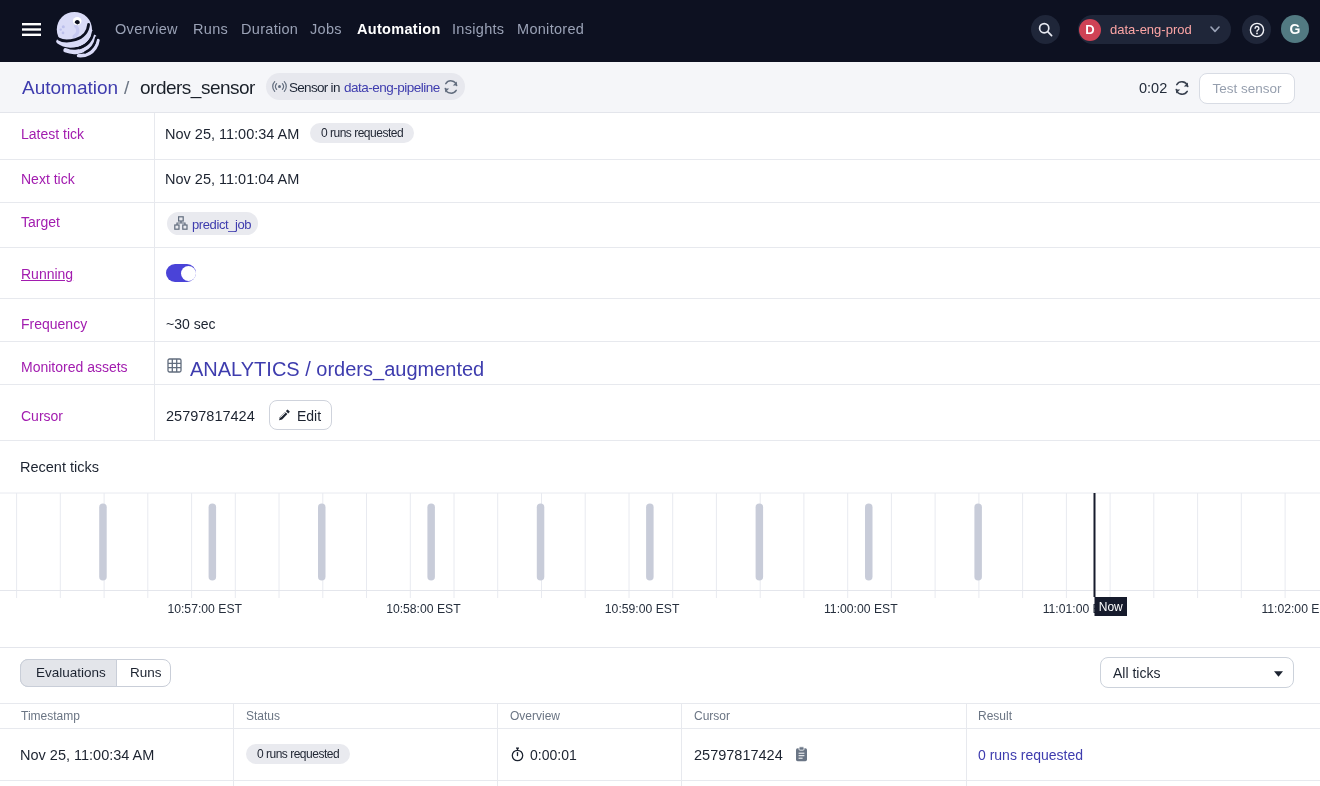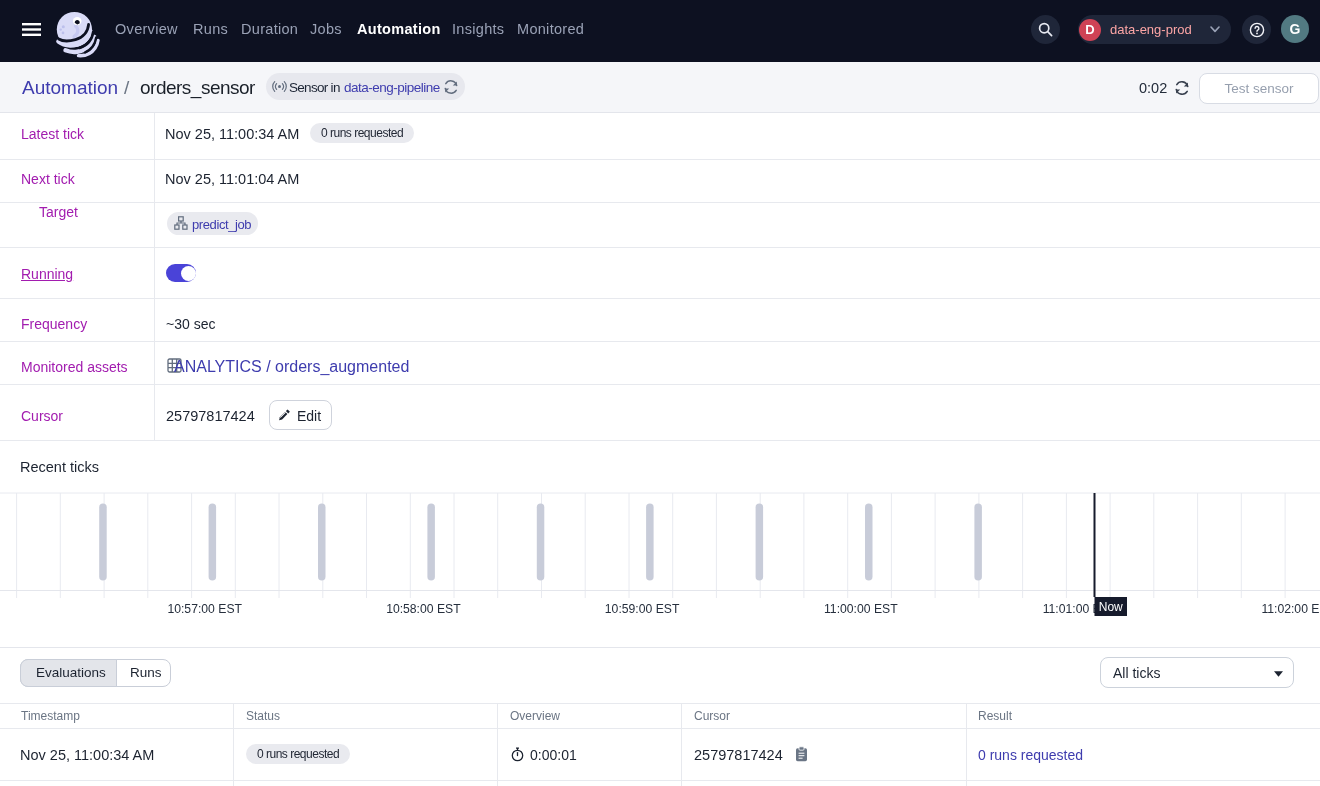--- a/index.html
+++ b/index.html
@@ -102,34 +102,34 @@
     <path d="M13.7 6.4 A6 6 0 0 0 2.8 4.6 M2.3 9.6 A6 6 0 0 0 13.2 11.4" stroke="#626d7e" stroke-width="1.5" fill="none" stroke-linecap="round"></path>
     <path d="M13.9 2.5 L13.9 6.6 L9.8 6.6 Z" fill="#626d7e"></path>
     <path d="M2.1 13.5 L2.1 9.4 L6.2 9.4 Z" fill="#626d7e"></path>
   </svg>
   <span class="abs" style="left:1139px;top:80px;font-size:14.5px;color:#232c3a;">0:02</span>
   <svg class="abs" style="left:1174px;top:80px;" width="16" height="16" viewBox="0 0 16 16">
     <path d="M13.7 6.4 A6 6 0 0 0 2.8 4.6 M2.3 9.6 A6 6 0 0 0 13.2 11.4" stroke="#39414f" stroke-width="1.6" fill="none" stroke-linecap="round"></path>
     <path d="M14 2.4 L14 6.6 L9.8 6.6 Z" fill="#39414f"></path>
     <path d="M2 13.6 L2 9.4 L6.2 9.4 Z" fill="#39414f"></path>
   </svg>
-  <div class="abs" style="left:1199px;top:73px;width:120px;height:31px;border:1px solid #d8dce4;border-radius:8px;background:#fff;color:#969fae;font-size:13.5px;text-align:center;line-height:29px;">Test sensor</div>
+  <div class="abs" style="left:1199px;top:73px;width:96px;height:31px;border:1px solid #d8dce4;border-radius:8px;background:#fff;color:#969fae;font-size:13.5px;text-align:center;line-height:29px;">Test sensor</div>
 
   <div class="drow" style="top:113px;height:47px;"></div>
   <div class="drow" style="top:160px;height:43px;"></div>
   <div class="drow" style="top:203px;height:45px;"></div>
   <div class="drow" style="top:248px;height:51px;"></div>
   <div class="drow" style="top:299px;height:43px;"></div>
   <div class="drow" style="top:342px;height:43px;"></div>
   <div class="drow" style="top:385px;height:56px;"></div>
   <div id="vdivider"></div>
 
   <span class="dlabel" style="top:126px;">Latest tick</span>
   <span class="dlabel" style="top:171px;">Next tick</span>
-  <span class="dlabel" style="top:204px;margin-left:18px;">Target</span>
+  <span class="dlabel" style="top:214px;">Target</span>
   <span class="dlabel" style="top:266px;text-decoration:underline;">Running</span>
   <span class="dlabel" style="top:316px;">Frequency</span>
   <span class="dlabel" style="top:359px;">Monitored assets</span>
   <span class="dlabel" style="top:408px;">Cursor</span>
 
   <span class="abs" style="left:165px;top:126px;font-size:14.5px;color:#1c2330;">Nov 25, 11:00:34 AM</span>
   <span class="abs pill" style="left:310px;top:123px;padding:3px 11px;">0 runs requested</span>
   <span class="abs" style="left:165px;top:171px;font-size:14.5px;color:#1c2330;">Nov 25, 11:01:04 AM</span>
 
   <div class="abs" style="left:167px;top:212px;width:91px;height:23px;border-radius:12px;background:#e9eaef;"></div>
@@ -143,21 +143,21 @@
 
   <div class="abs" style="left:166px;top:264px;width:30px;height:18px;border-radius:9px;background:#4a43d8;"></div>
   <div class="abs" style="left:181px;top:265.5px;width:15px;height:15px;border-radius:50%;background:#fff;"></div>
 
   <span class="abs" style="left:166px;top:316px;font-size:14px;color:#1c2330;">~30 sec</span>
 
   <svg class="abs" style="left:167px;top:358px;" width="15" height="15" viewBox="0 0 15 15">
     <rect x="1" y="1" width="13" height="13" rx="1.5" fill="none" stroke="#626d7e" stroke-width="1.3"></rect>
     <path d="M1 5.3 L14 5.3 M5.3 1 L5.3 14 M9.7 1 L9.7 14 M1 9.7 L14 9.7" stroke="#626d7e" stroke-width="1.3"></path>
   </svg>
-  <span class="abs link" style="left:174px;top:358px;font-size:16px;">ANALYTICS / orders_augmented</span>
+  <span class="abs link" style="left:190px;top:358px;font-size:20px;">ANALYTICS / orders_augmented</span>
 
   <span class="abs" style="left:166px;top:408px;font-size:14.5px;color:#1c2330;">25797817424</span>
   <div class="abs" style="left:269px;top:400px;width:63px;height:30px;border:1px solid #cfd3dc;border-radius:8px;background:#fff;"></div>
   <svg class="abs" style="left:277px;top:408px;" width="14" height="14" viewBox="0 0 14 14">
     <path d="M2.1 12.3 L2.9 9.2 L8.2 3.9 L10.4 6.1 L5.1 11.4 L2.1 12.3 Z" fill="#1c2330"></path>
     <path d="M3.4 9.7 L8.7 4.4" stroke="#ffffff" stroke-width="0.9"></path>
     <path d="M10.6 1.4 L12.9 3.7 L11.2 5.4 L8.9 3.1 Z" fill="#1c2330"></path>
   </svg>
   <span class="abs" style="left:297px;top:408px;font-size:14px;color:#1c2330;">Edit</span>
 

